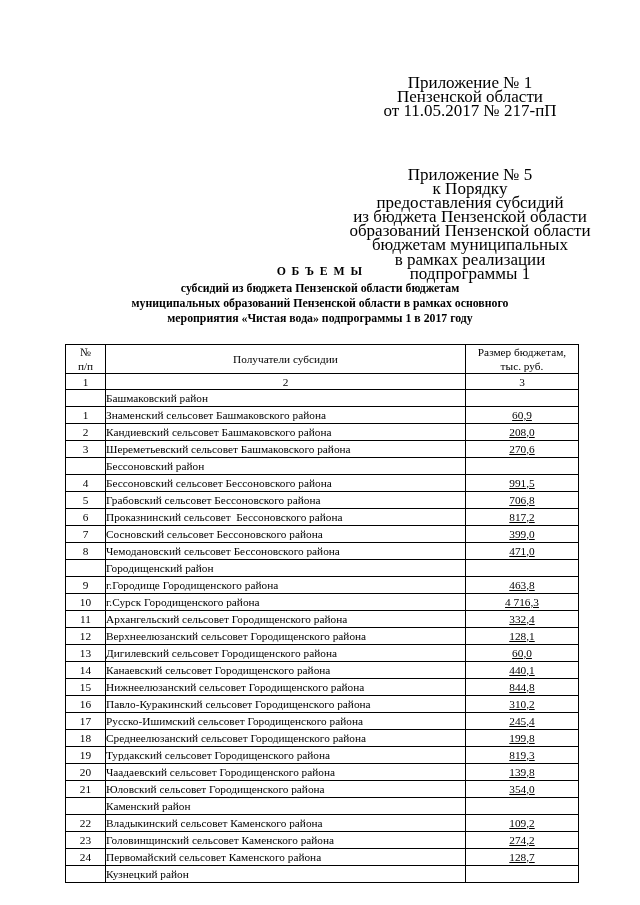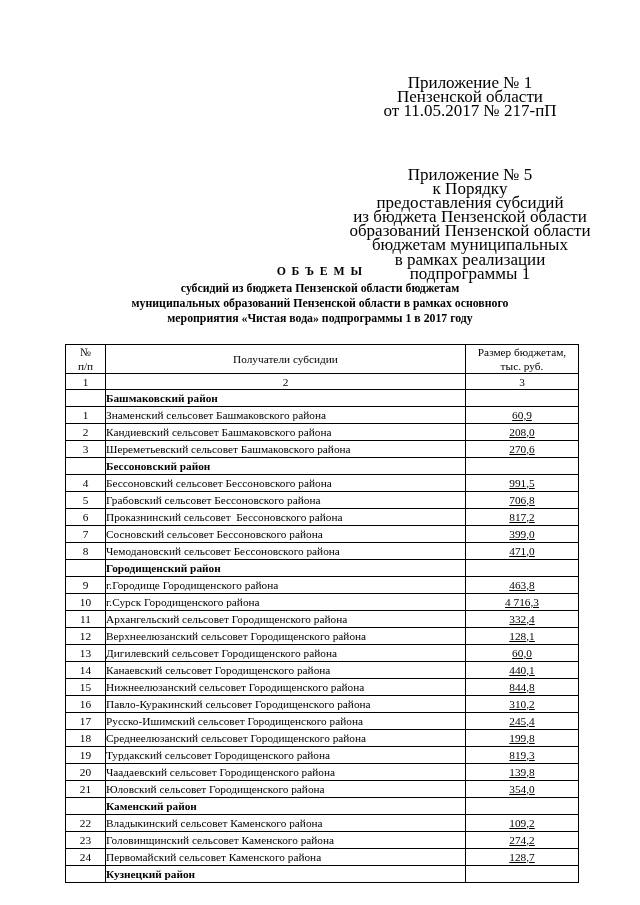--- a/index.html
+++ b/index.html
@@ -95,21 +95,21 @@
     font-size: 11.3px;
   }
   .cell-amount {
     text-align: center;
     height: 16px;
     line-height: 16px;
     font-size: 11.3px;
     text-decoration: underline;
   }
   tr.district-row .cell-name {
-    font-weight: bold;
+    font-weight: normal;
   }
 </style>
 </head>
 <body>
 
 <div class="page">
 
   <div class="ref-block" id="ref-block-1">
       <div class="ref-line">Приложение № 1</div>
       <div class="ref-line">Пензенской области</div>

